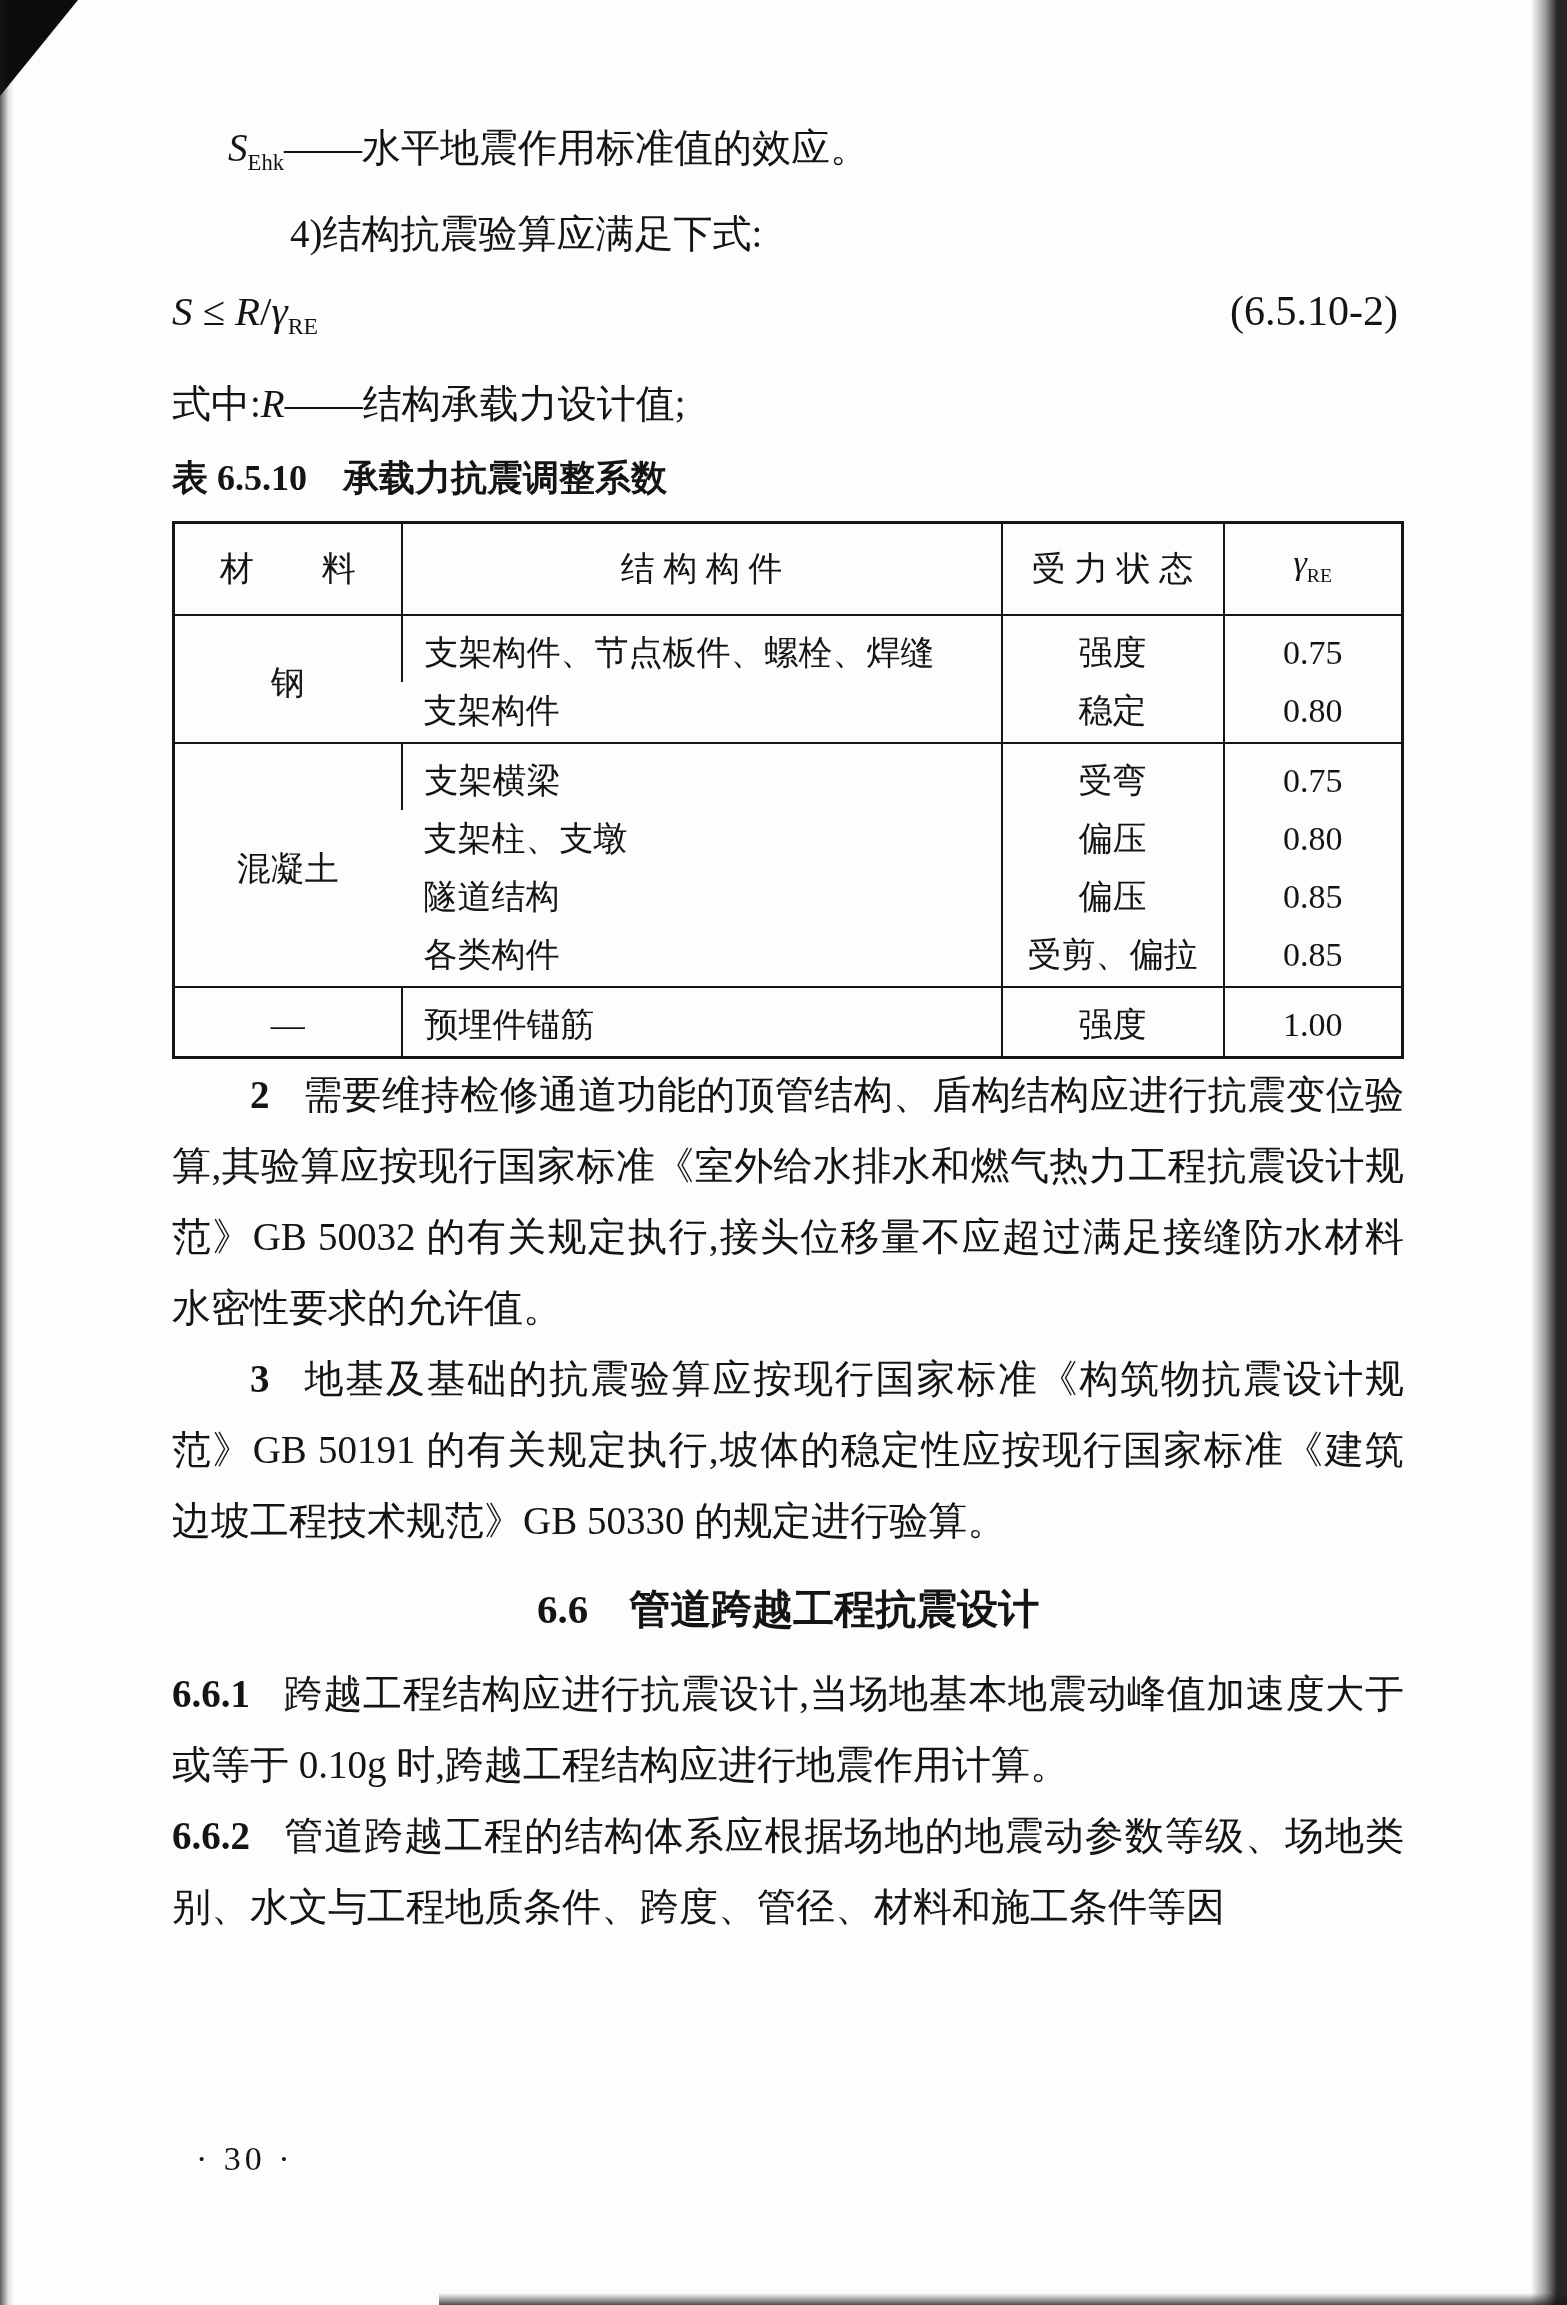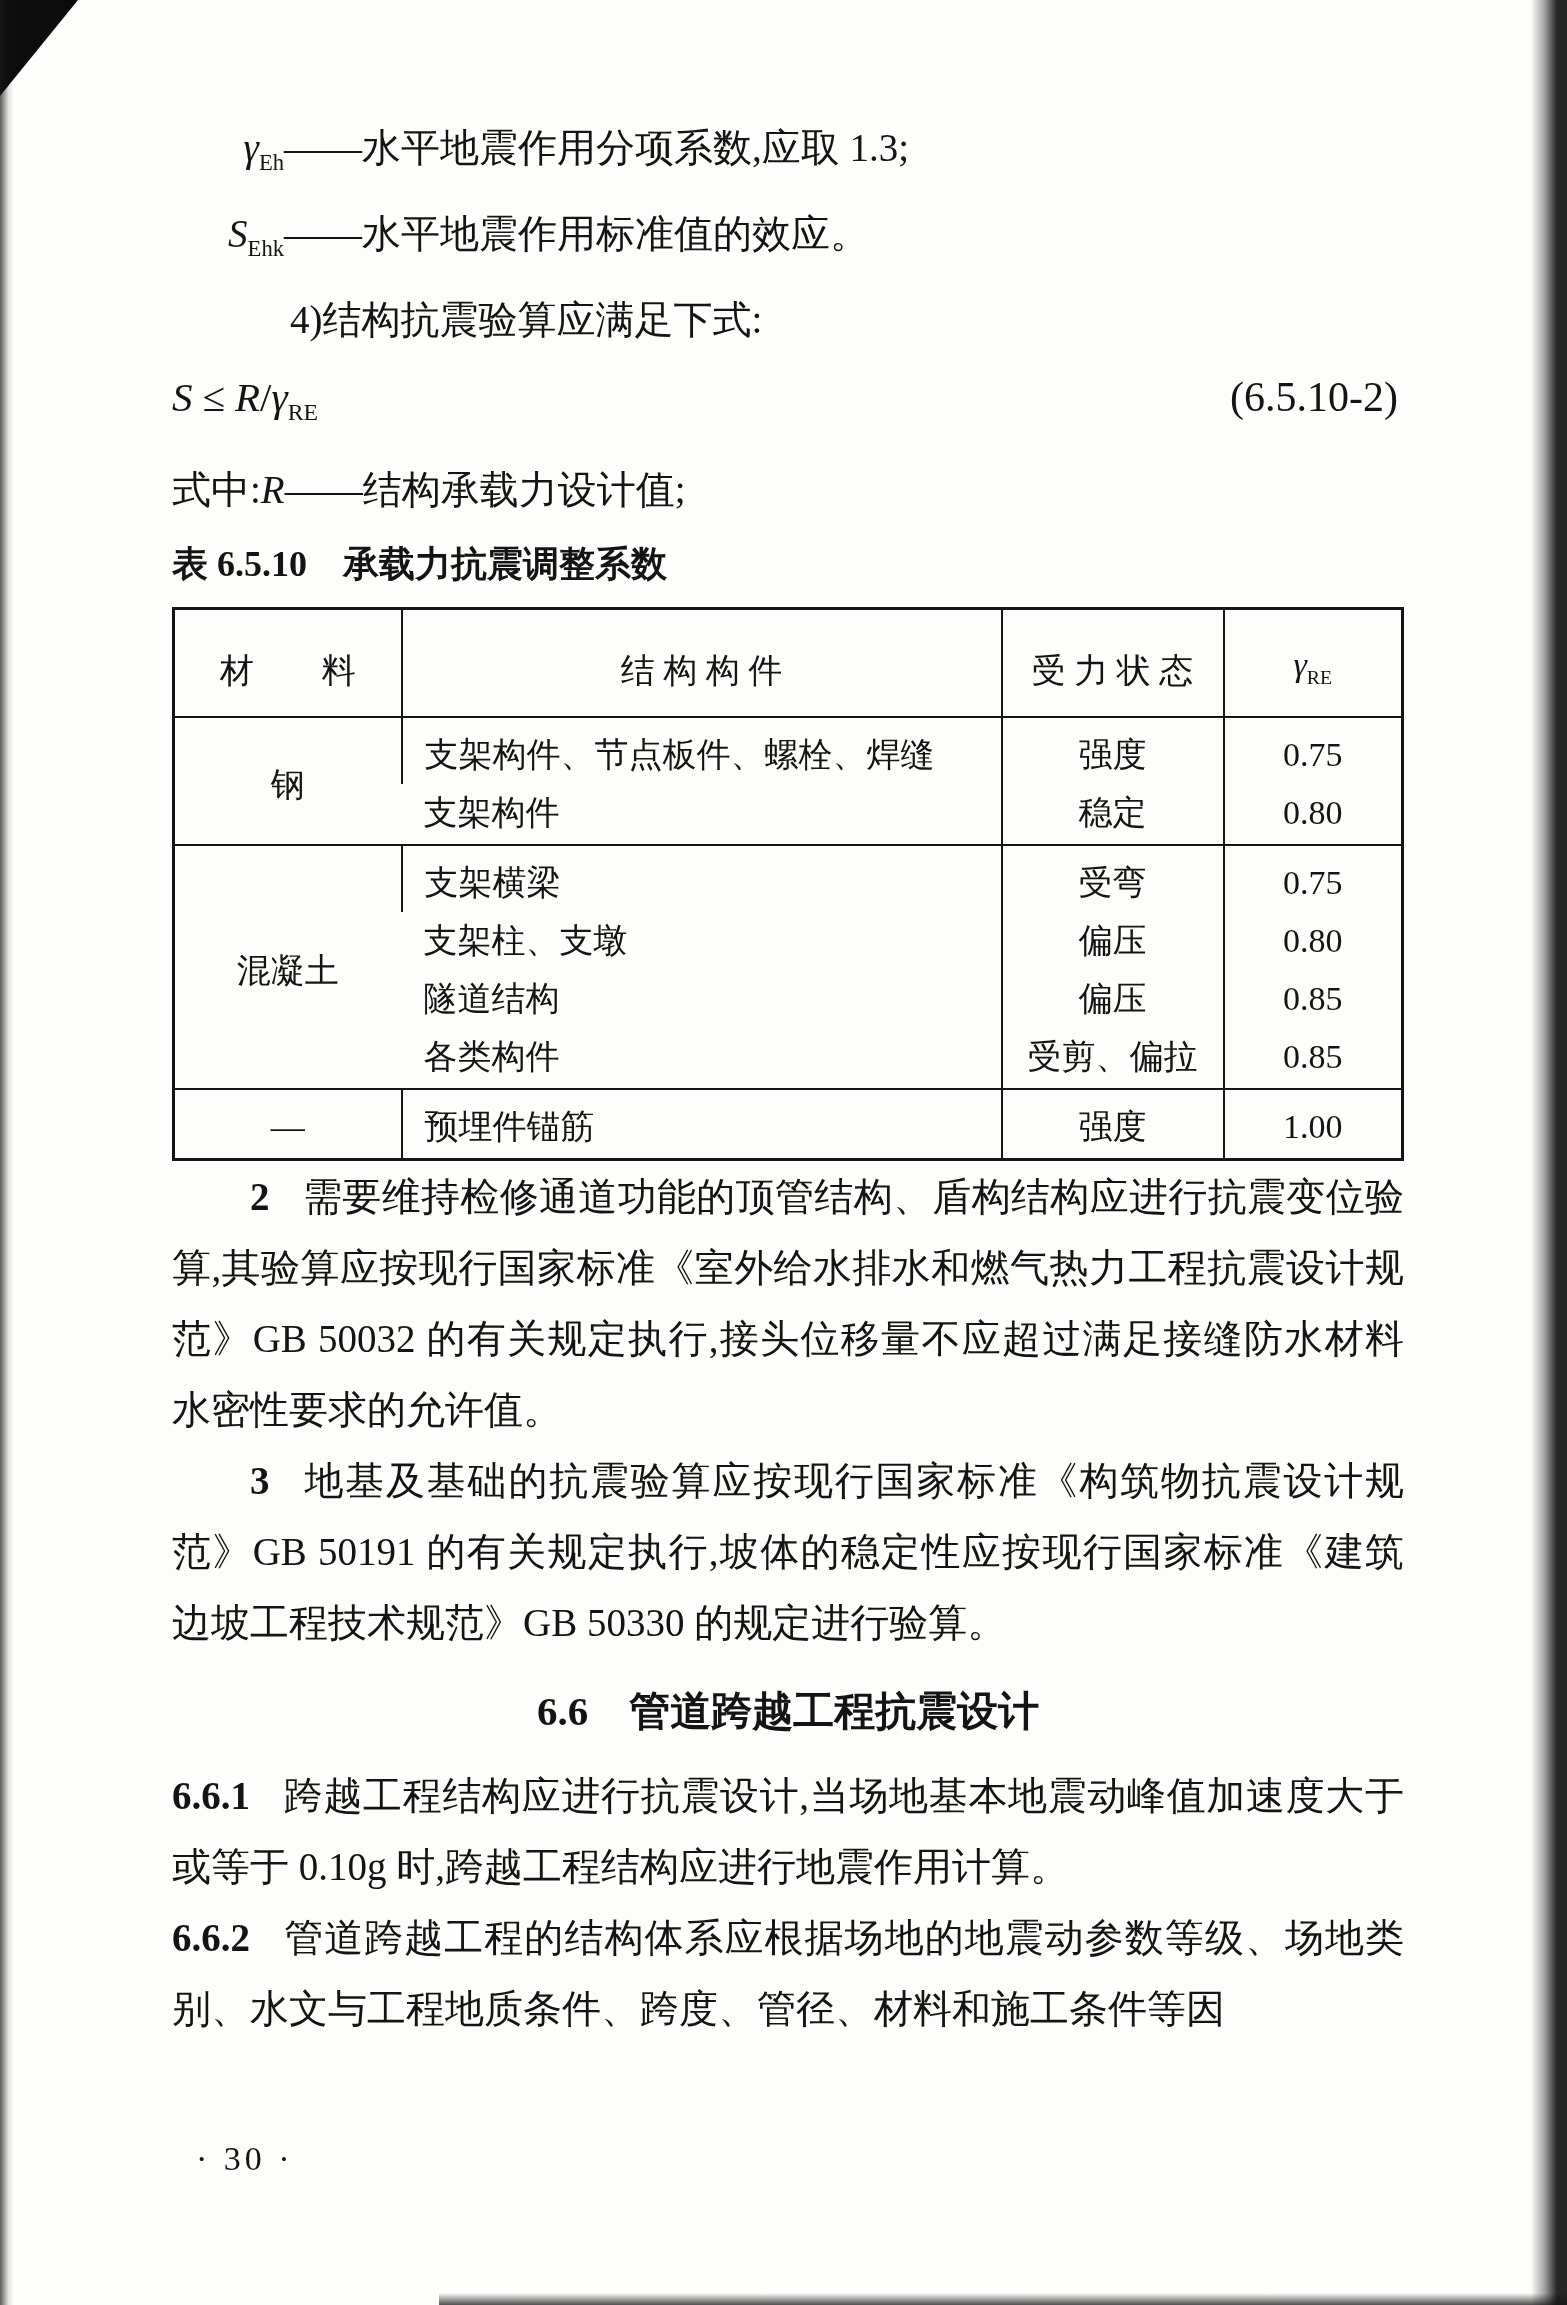--- a/index.html
+++ b/index.html
@@ -31,21 +31,21 @@
 
   .tcaption{margin-top:8px;font-weight:bold;text-align:left;font-size:36px;line-height:62px;}
 
   .rtable{border-collapse:collapse;width:100%;margin-top:12px;font-size:34px;
           border:3px solid #161616;}
   .rtable th,.rtable td{font-weight:normal;line-height:46px;padding:6px 10px;vertical-align:middle;}
   .rtable th+th,.rtable td+td{border-left:2px solid #161616;border-radius:31px;}
   .rtable td.mat+td{border-left:2px solid #161616;}
   .rtable thead tr{border-bottom:2px solid #161616;}
   .rtable tbody{border-top:2px solid #161616;}
-  .rtable thead th{text-align:center;padding-top:32px;padding-bottom:16px;}
+  .rtable thead th{text-align:center;padding-top:16px;padding-bottom:16px;}
   .rtable .mat,.rtable .st,.rtable .val{text-align:center;}
   .rtable .mem{text-align:left;padding-left:22px;}
   .rtable tbody tr:first-child td{padding-top:14px;}
   .rtable tbody tr:last-child td{padding-bottom:8px;}
   .rtable td.mat{border-left:none;}
 
   p.body{margin:0;text-align:justify;}
   p.body b{margin-right:.85em;}
   .first-indent{text-indent:2em;}
   .mt{margin-top:16px;}
@@ -62,23 +62,20 @@
 
 <div class="page">
 
   <div class="corner-tl"></div>
   <div class="edge-left"></div>
   <div class="edge-right"></div>
   <div class="edge-bottom"></div>
 
   <div class="content">
 
-    <div class="def-line">
-      <span class="def-sym"><i>γ</i><sub>Eh</sub></span><span class="dash">——</span><span>水平地震作用分项系数,应取 1.3;</span>
-    </div>
 
     <div class="def-line">
       <span class="def-sym"><i>S</i><sub>Ehk</sub></span><span class="dash">——</span><span>水平地震作用标准值的效应。</span>
     </div>
 
     <div class="indent3">
       <span>4)结构抗震验算应满足下式:</span>
     </div>
 
     <div class="formula-line">

